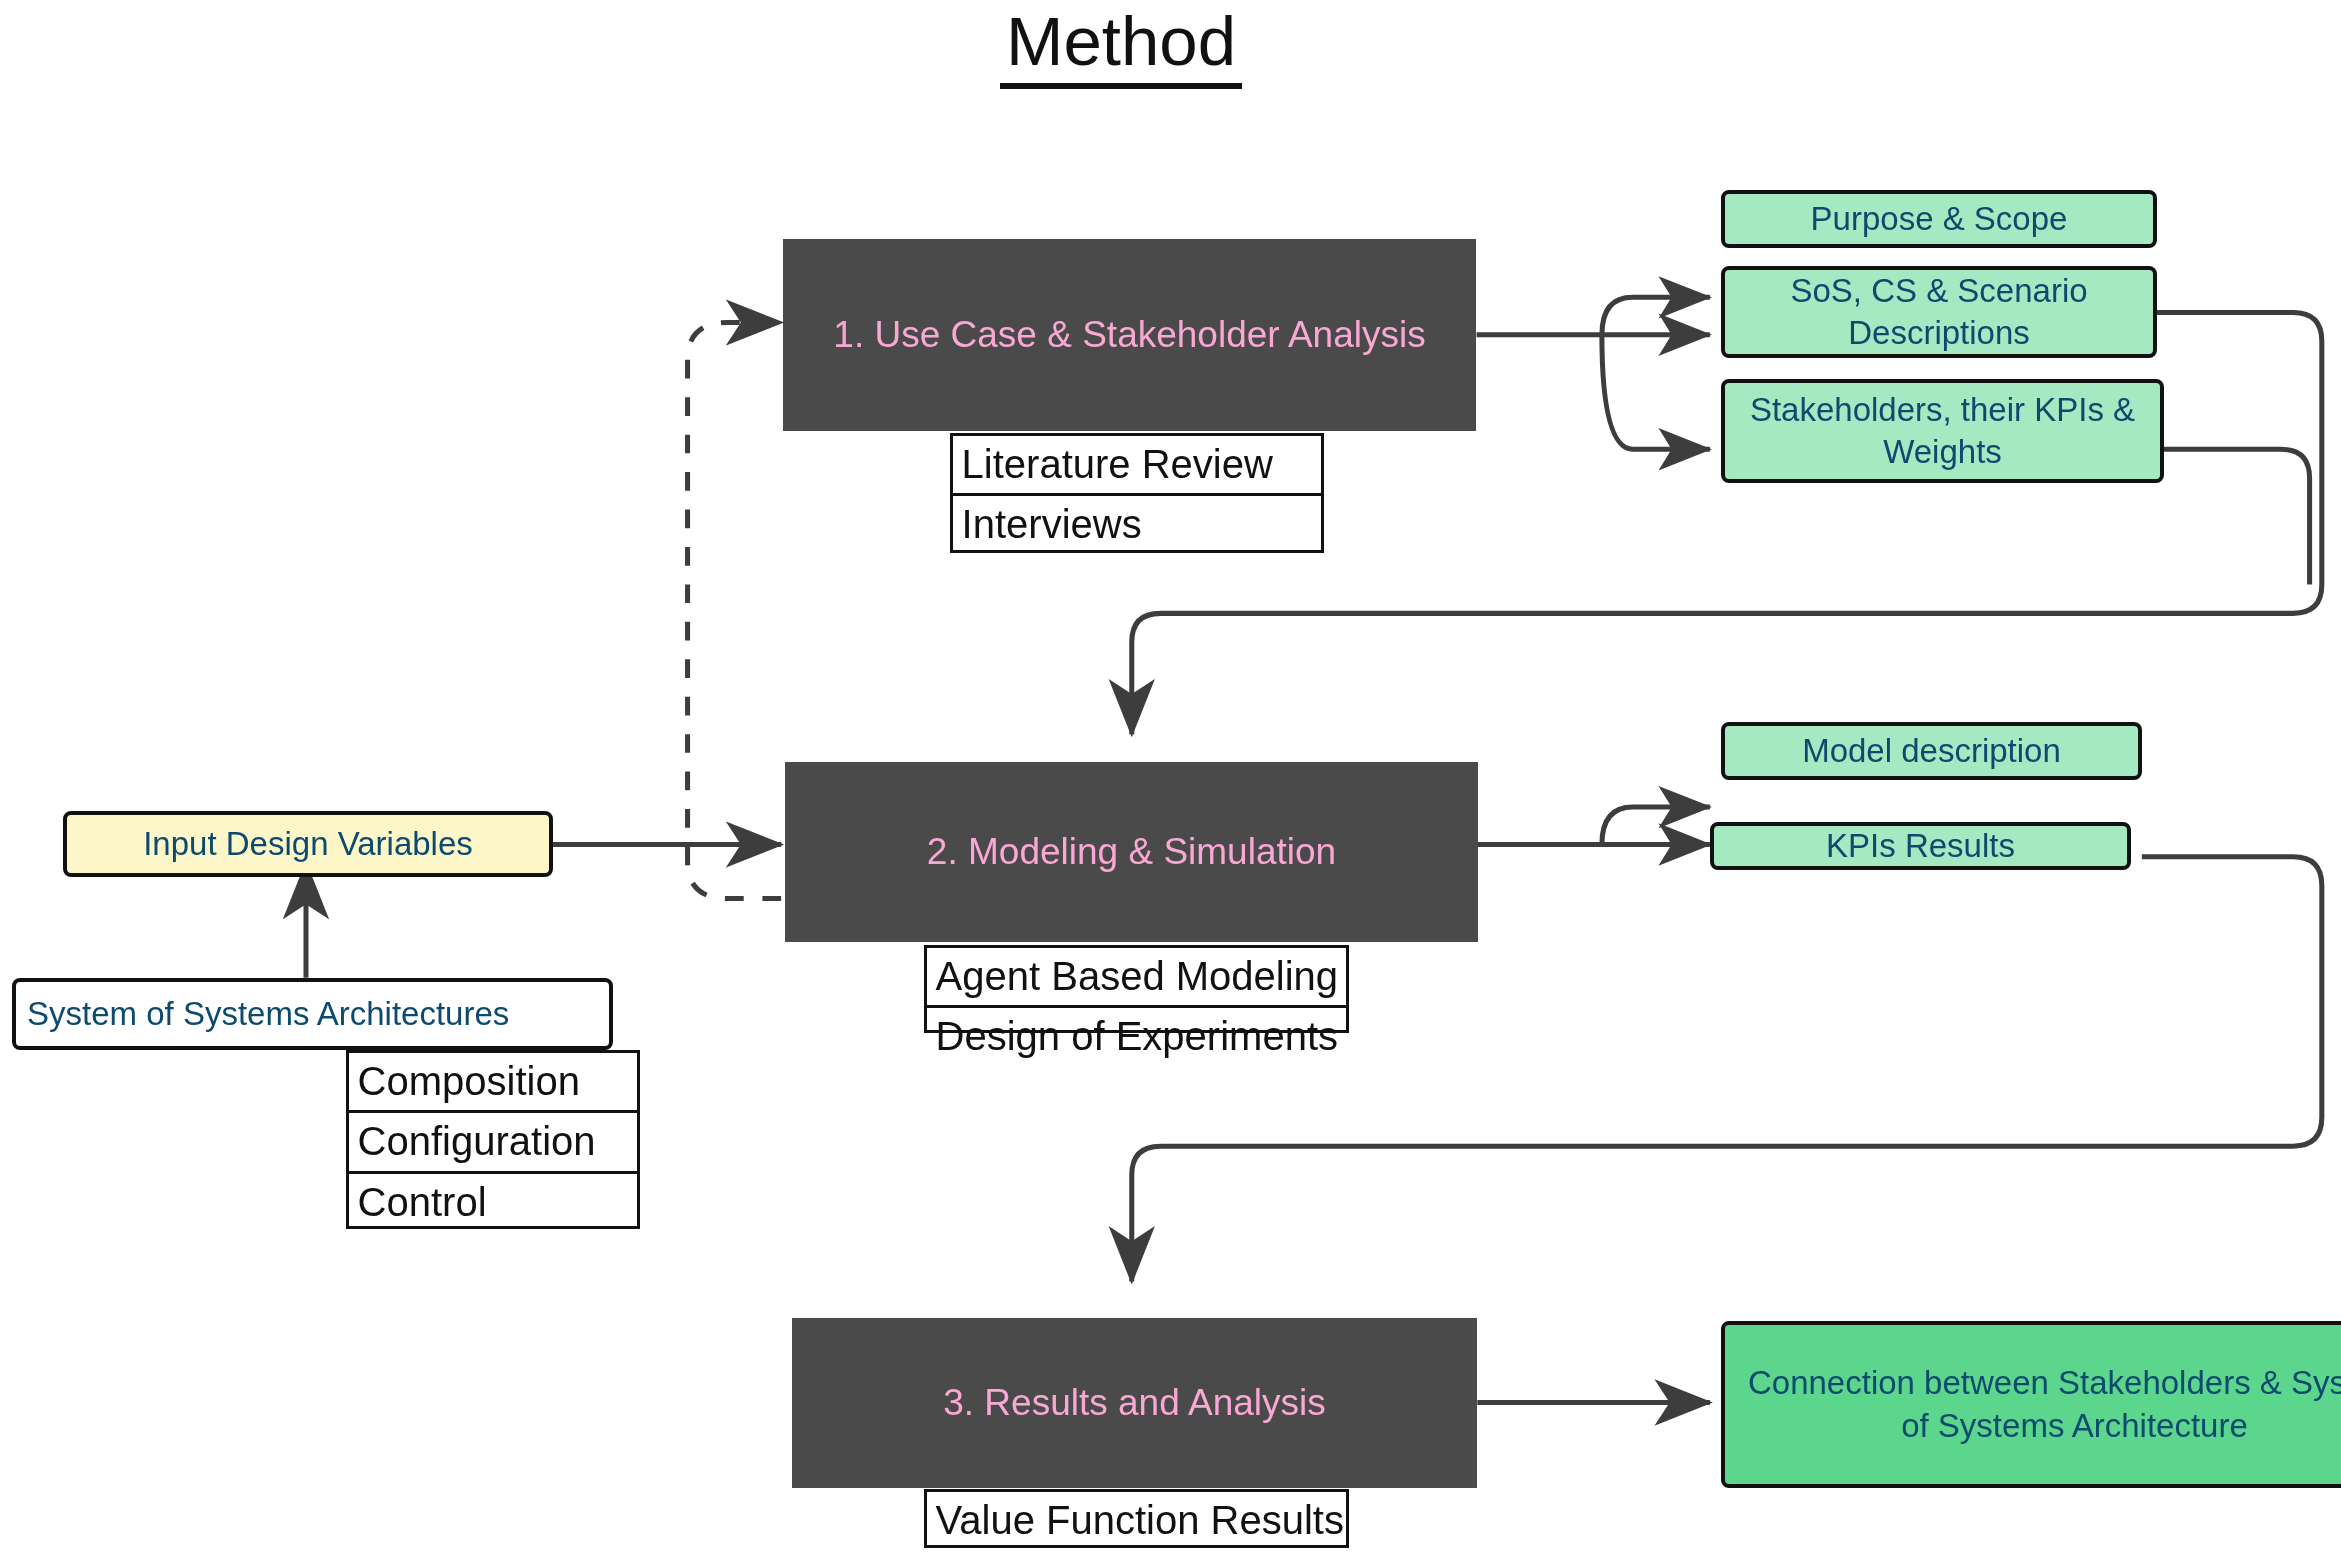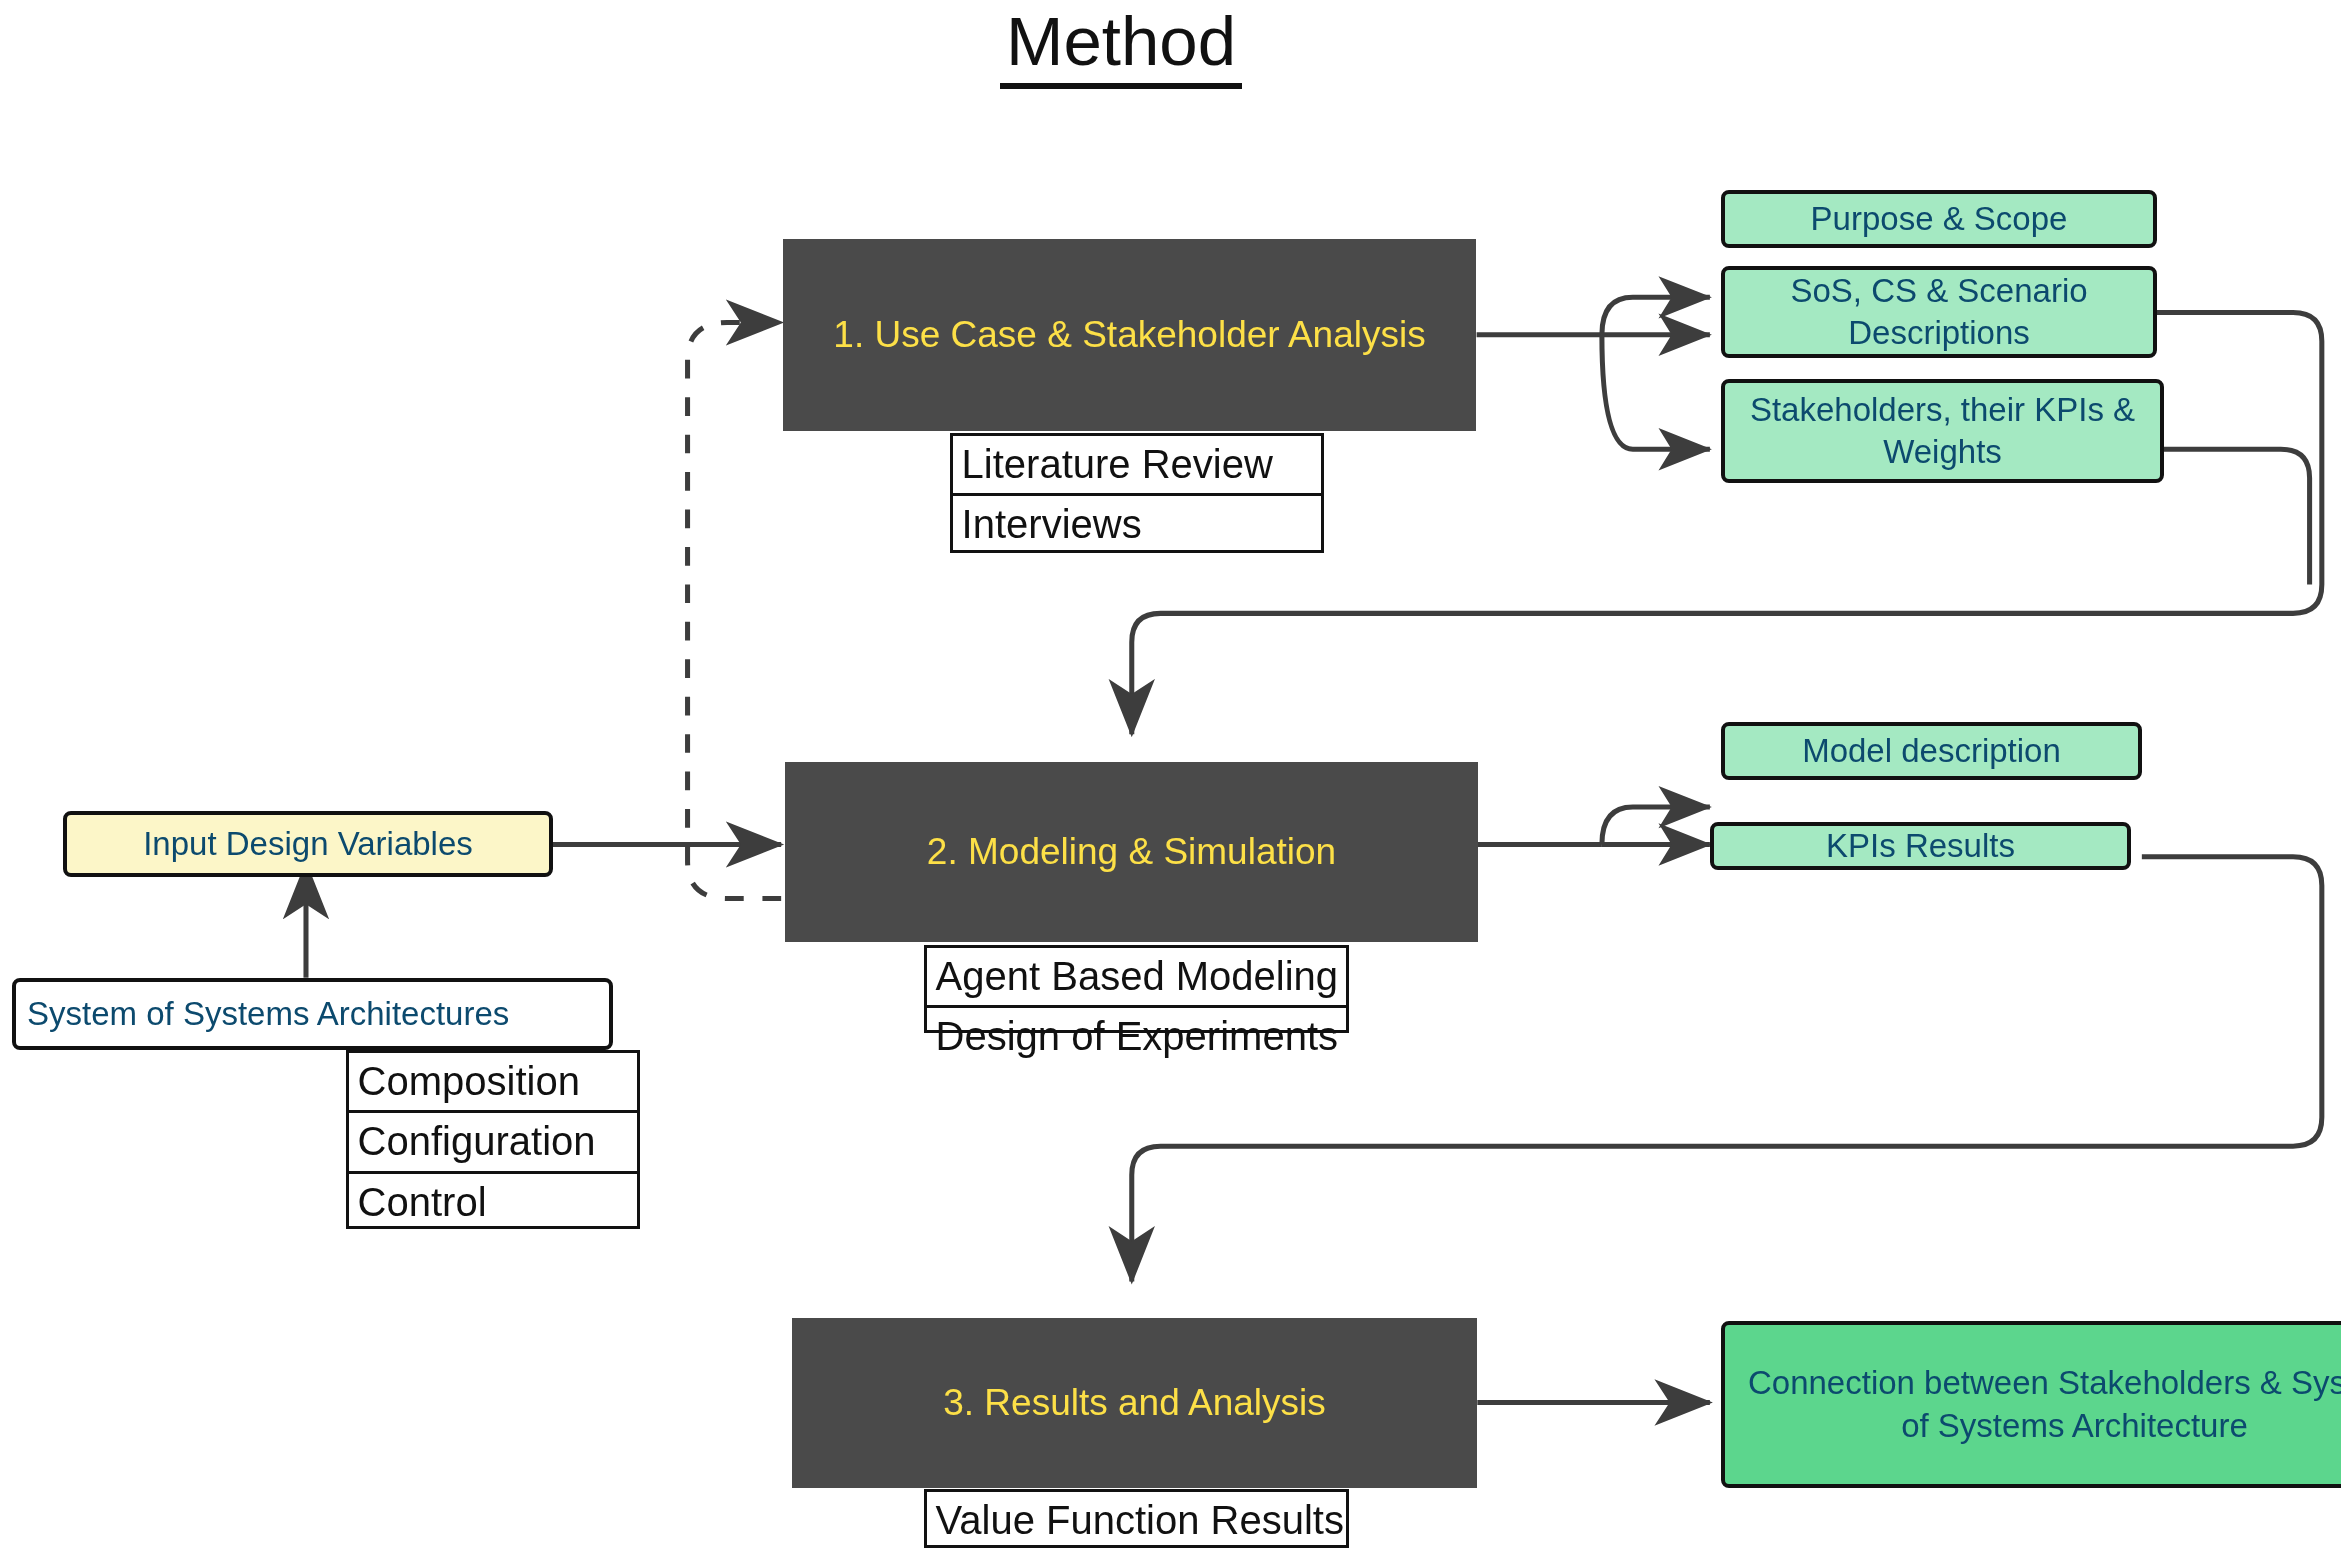--- a/index.html
+++ b/index.html
@@ -5,21 +5,21 @@
   html,body{margin:0;padding:0;background:#ffffff;}
   body{width:2342px;height:1563px;position:relative;overflow:hidden;
        font-family:"Liberation Sans","DejaVu Sans",sans-serif;color:#111111;}
   #canvas{position:absolute;inset:0;width:2342px;height:1563px;}
   svg.wires{position:absolute;left:0;top:0;width:2342px;height:1563px;pointer-events:none;}
 
   .page-title{position:absolute;left:0;top:5.8px;width:2242px;text-align:center;
       font-size:69px;line-height:1.05;font-weight:400;color:#111;}
   .page-title span{border-bottom:6.5px solid #111;padding:0 5.8px 4.3px 5.8px;display:inline-block;}
 
-  .proc{position:absolute;background:#4a4a4a;color:#fde047;display:flex;
+  .proc{position:absolute;background:#4a4a4a;color:#f9a8d4;display:flex;
       align-items:center;justify-content:center;text-align:left;
       font-size:37px;line-height:1.22;font-weight:400;padding:3px 13px;box-sizing:border-box;}
 
   .sublist{position:absolute;border:3.6px solid #111;background:#ffffff;box-sizing:border-box;}
   .sublist .row{font-size:40px;line-height:1.0;padding:8px 7.2px 9.4px 8.6px;color:#111;
       border-bottom:3.6px solid #111;box-sizing:border-box;white-space:nowrap;}
   .sublist .row:last-child{border-bottom:none;}
 
   .card{position:absolute;border:4.3px solid #111;border-radius:8px;box-sizing:border-box;
       display:flex;align-items:center;justify-content:center;text-align:center;

